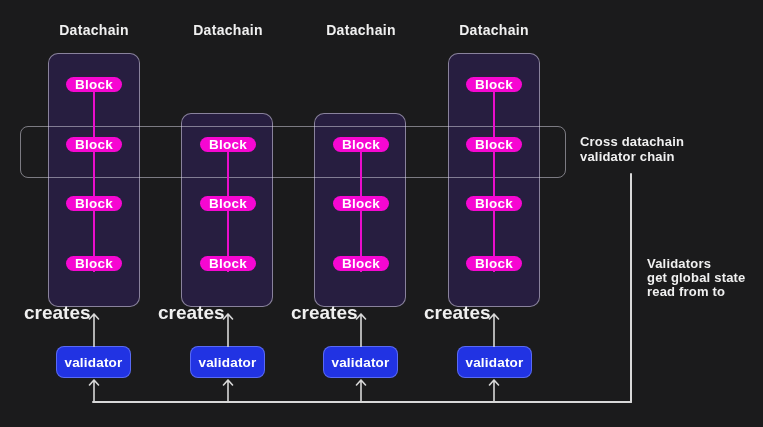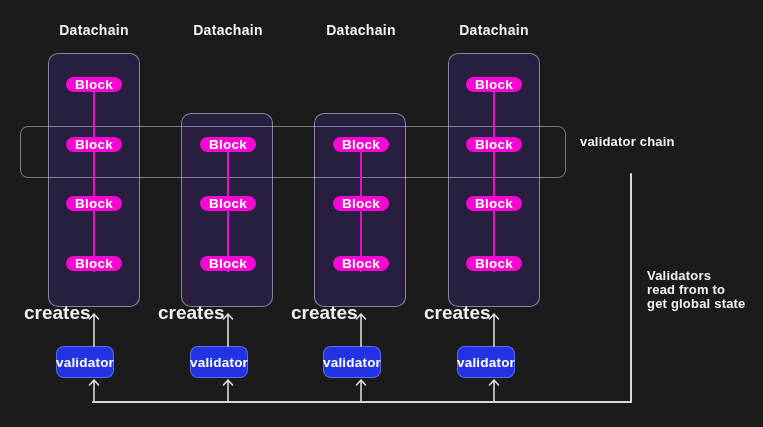--- a/index.html
+++ b/index.html
@@ -26,37 +26,37 @@
     z-index:2; box-sizing:border-box; background:transparent;
   }
   .link { position:absolute; width:2px; background:var(--block-link, #ea0dcc); z-index:3; }
   .block {
     position:absolute; width:56px; height:15px; border-radius:12px; z-index:4;
     background:var(--block, #f607d2);
     display:flex; align-items:center; justify-content:center;
     font-size:13.5px; font-weight:700; color:#fff; letter-spacing:.2px;
   }
   .validator {
-    position:absolute; width:58px; height:32px; top:346px; border-radius:8px; z-index:4;
+    position:absolute; width:75px; height:32px; top:346px; border-radius:8px; z-index:4;
     background:var(--validator, #2133e3); border:1px solid rgba(120,136,255,.65);
     display:flex; align-items:center; justify-content:center;
     font-size:13.5px; font-weight:700; color:#fff; letter-spacing:.2px;
     box-sizing:border-box;
   }
   .creates {
     position:absolute; width:60px; top:302px; text-align:right;
     font-size:19px; font-weight:700; z-index:6;
   }
   .arrow { position:absolute; z-index:5; }
   .arrow path { stroke:var(--line, #d8d8d8); stroke-width:1.6; fill:none; stroke-linecap:round; stroke-linejoin:round; }
   .hline { position:absolute; left:92px; top:401px; width:540px; height:2px; background:var(--line, #d8d8d8); z-index:2; border-radius:1px; }
   .vline { position:absolute; left:630px; top:173px; width:2px; height:230px; background:var(--line, #d8d8d8); z-index:2; border-radius:1px; }
   .note { position:absolute; font-size:13px; font-weight:700; line-height:14.5px; letter-spacing:.2px; z-index:6; }
   .note.cross { left:580px; top:135px; }
-  .note.global { left:647px; top:257px; line-height:14px;margin-top:12px; }
+  .note.global { left:647px; top:257px; line-height:14px; }
 </style>
 </head>
 <body>
 
 <div class="canvas">
 
   <div class="band"></div>
 
   <div class="hline"></div>
   <div class="vline"></div>
@@ -117,21 +117,22 @@
   <div class="creates" style="left:424px">creates</div>
   <svg class="arrow" style="left:488px;top:311px" width="12" height="36" viewBox="0 0 12 36">
       <path d="M6 3 V36 M1.5 8 L6 3 L10.5 8"></path>
     </svg>
   <div class="validator" style="left:457px">validator</div>
   <svg class="arrow" style="left:488px;top:377px" width="12" height="26" viewBox="0 0 12 26">
       <path d="M6 3 V26 M1.5 8 L6 3 L10.5 8"></path>
     </svg>
 
   <div class="note cross">
+    <div>Cross datachain</div>
     <div>validator chain</div>
   </div>
   <div class="note global">
     <div>Validators</div>
+    <div>get global state</div>
     <div>read from to</div>
-    <div>get global state</div>
   </div>
 
 </div>
 
 </body></html>

